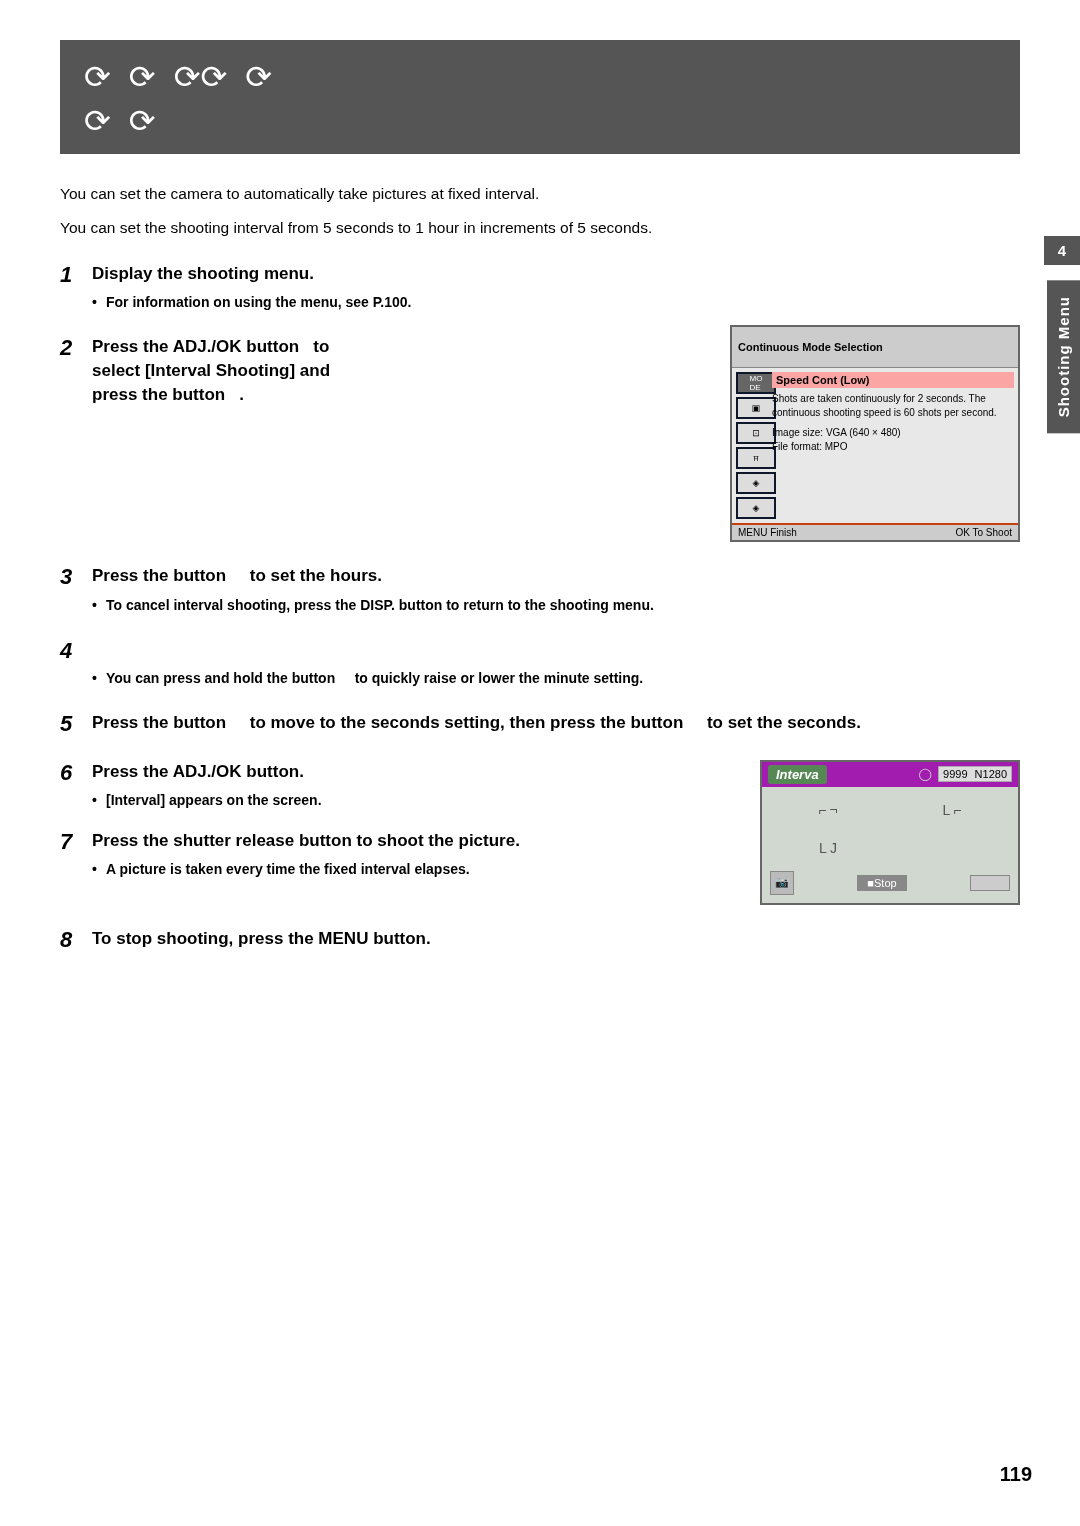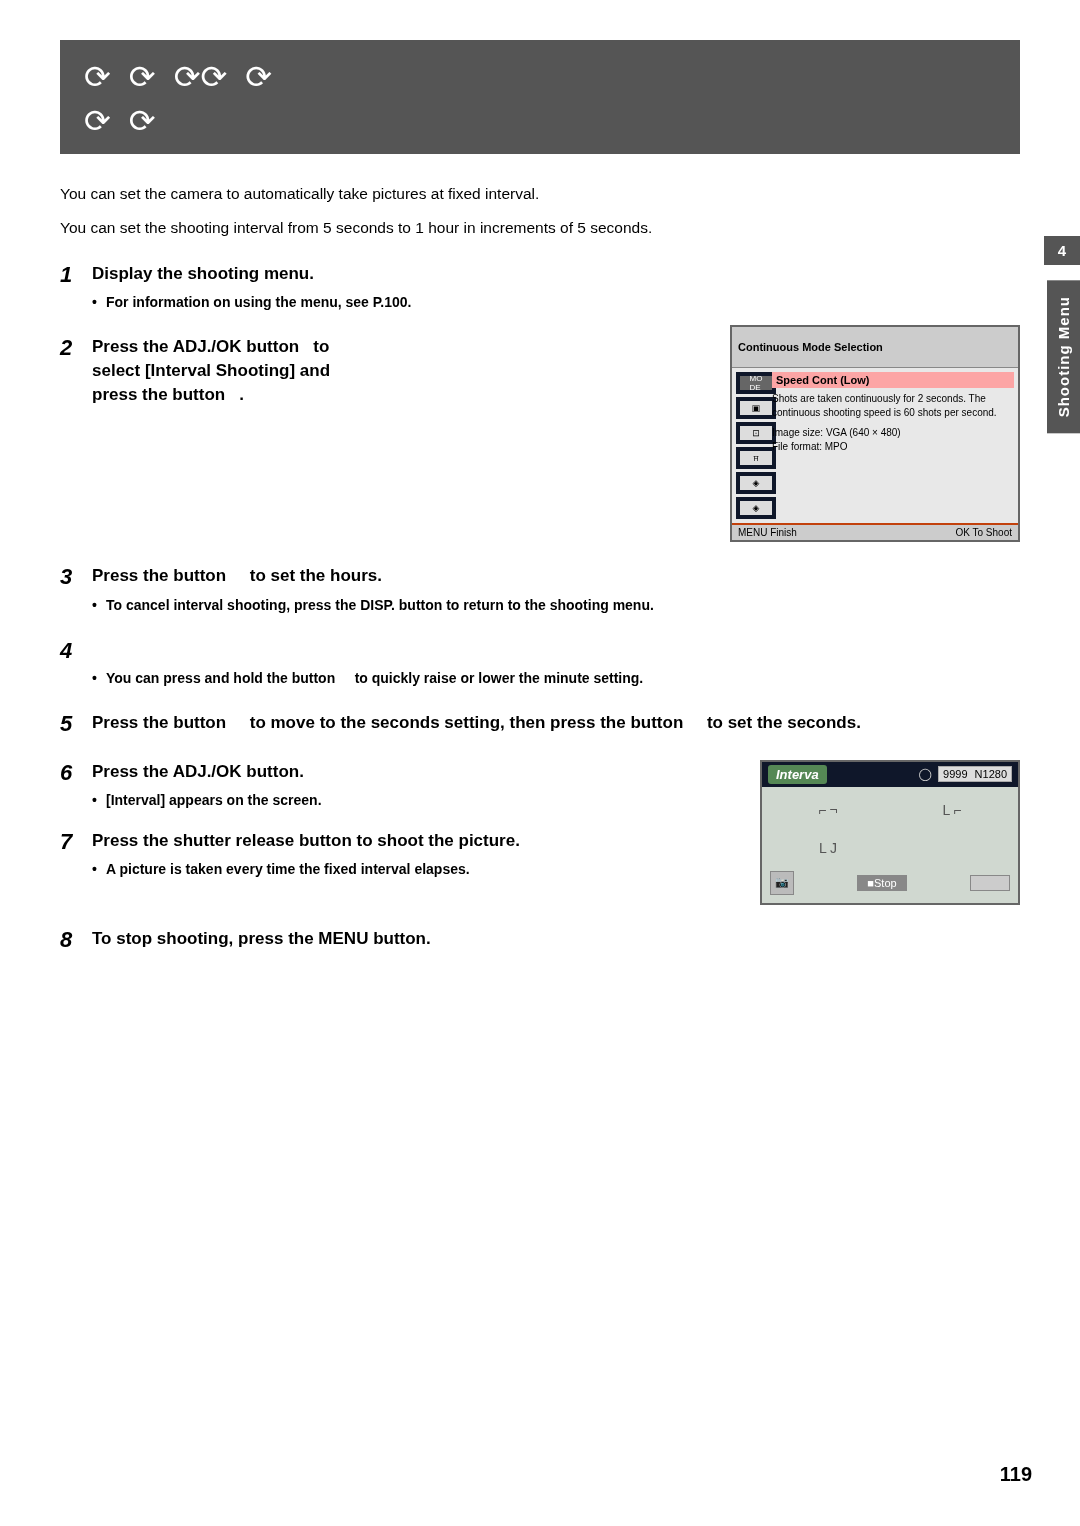--- a/index.html
+++ b/index.html
@@ -117,21 +117,21 @@
     .cms-icons-col {
       display: flex;
       flex-direction: column;
       gap: 3px;
       width: 28px;
     }
 
     .cms-icon-item {
       width: 40px;
       height: 22px;
-      border: 4px solid #0f172a;
+      border: 2px solid #0f172a;
       background: #ddd;
       display: flex;
       align-items: center;
       justify-content: center;
       font-size: 9px;
     }
 
     .cms-icon-item.active {
       background: #666;
       color: #fff;
@@ -166,21 +166,21 @@
 
     
     .interval-box {
       border: 2px solid #666;
       background: #d0d8d0;
       font-size: 11px;
       width: 260px;
     }
 
     .interval-topbar {
-      background: #0f172a;
+      background: #a21caf;
       display: flex;
       align-items: center;
       justify-content: space-between;
       padding: 3px 6px;
     }
 
     .interval-logo {
       background: #558855;
       color: #fff;
       padding: 2px 8px;

